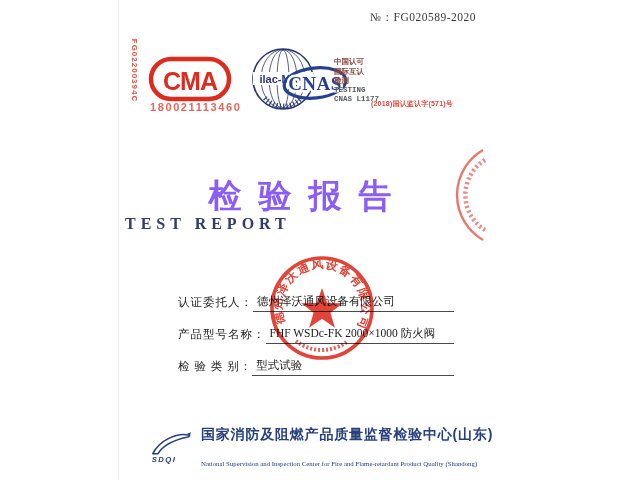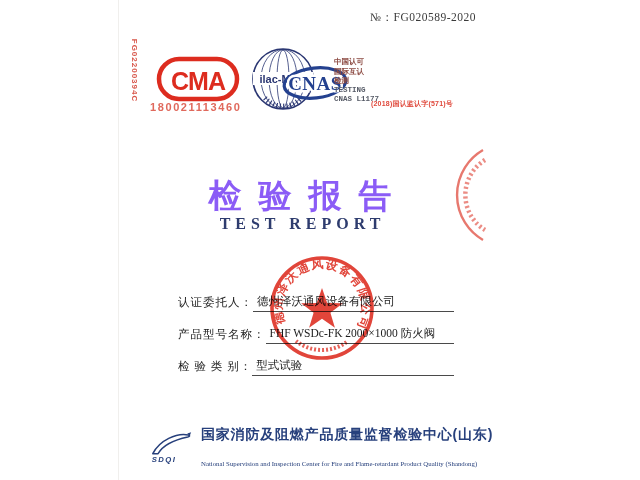--- a/index.html
+++ b/index.html
@@ -8,37 +8,37 @@
   .scan-edge{position:absolute;left:118px;top:0;width:1px;height:480px;background:#f0efed;}
 
   
   .doc-no{position:absolute;left:358px;top:10px;font-family:"Liberation Serif",serif;
           font-size:11.5px;color:#3a3a3a;letter-spacing:0.5px;margin-left:12px;}
 
   
   .side-code{position:absolute;left:101px;top:66px;width:66px;text-align:center;
              transform:rotate(90deg);font-size:8px;color:#d8564a;letter-spacing:1px;
              font-weight:bold;}
-  .cma-wrap{position:absolute;left:156px;top:56px;}
+  .cma-wrap{position:absolute;left:148px;top:56px;}
   .cma-no{position:absolute;left:150px;top:101px;font-size:11px;color:#e0695c;
           letter-spacing:1.6px;font-weight:bold;}
   .ilac-wrap{position:absolute;left:251px;top:47px;}
   .cnas-wrap{position:absolute;left:281px;top:60px;}
   .cnas-text{position:absolute;left:334px;top:57px;width:64px;font-size:7.5px;
              line-height:9.6px;color:#8c4a42;font-weight:bold;}
   .cnas-text .lat{color:#555a66;font-family:Liberation Mono, monospace;}
   .cal-wrap{position:absolute;left:386px;top:50px;}
   .cal-no{position:absolute;left:371px;top:99px;font-size:7px;color:#e0493c;
           font-weight:bold;letter-spacing:0.2px;}
 
   
   .title-zh{position:absolute;left:120px;top:174px;width:360px;text-align:center;
             font-size:33px;font-weight:bold;color:#8b5cf6;letter-spacing:17px;
             text-indent:17px;}
-  .title-en{position:absolute;left:120px;top:215px;width:360px;text-align:center;
+  .title-en{position:absolute;left:120px;top:215px;width:360px;
             font-family:"Liberation Serif",serif;font-size:16px;font-weight:bold;
             color:#2e3c6e;letter-spacing:5px;text-indent:5px;}
 
   
   .fields{position:absolute;left:178px;top:290px;width:276px;}
   .field-row{display:flex;align-items:flex-end;margin-bottom:10px;height:22px;}
   .field-label{flex:0 0 74px;font-size:11.5px;color:#222;font-family:"Liberation Serif",serif;
                letter-spacing:1px;padding-bottom:2px;white-space:nowrap;}
   .field-value{flex:1;border-bottom:1px solid #4a4a4a;font-size:11.5px;color:#1c1c1c;
                font-family:"Liberation Serif",serif;padding:0 2px 2px 4px;white-space:nowrap;}

